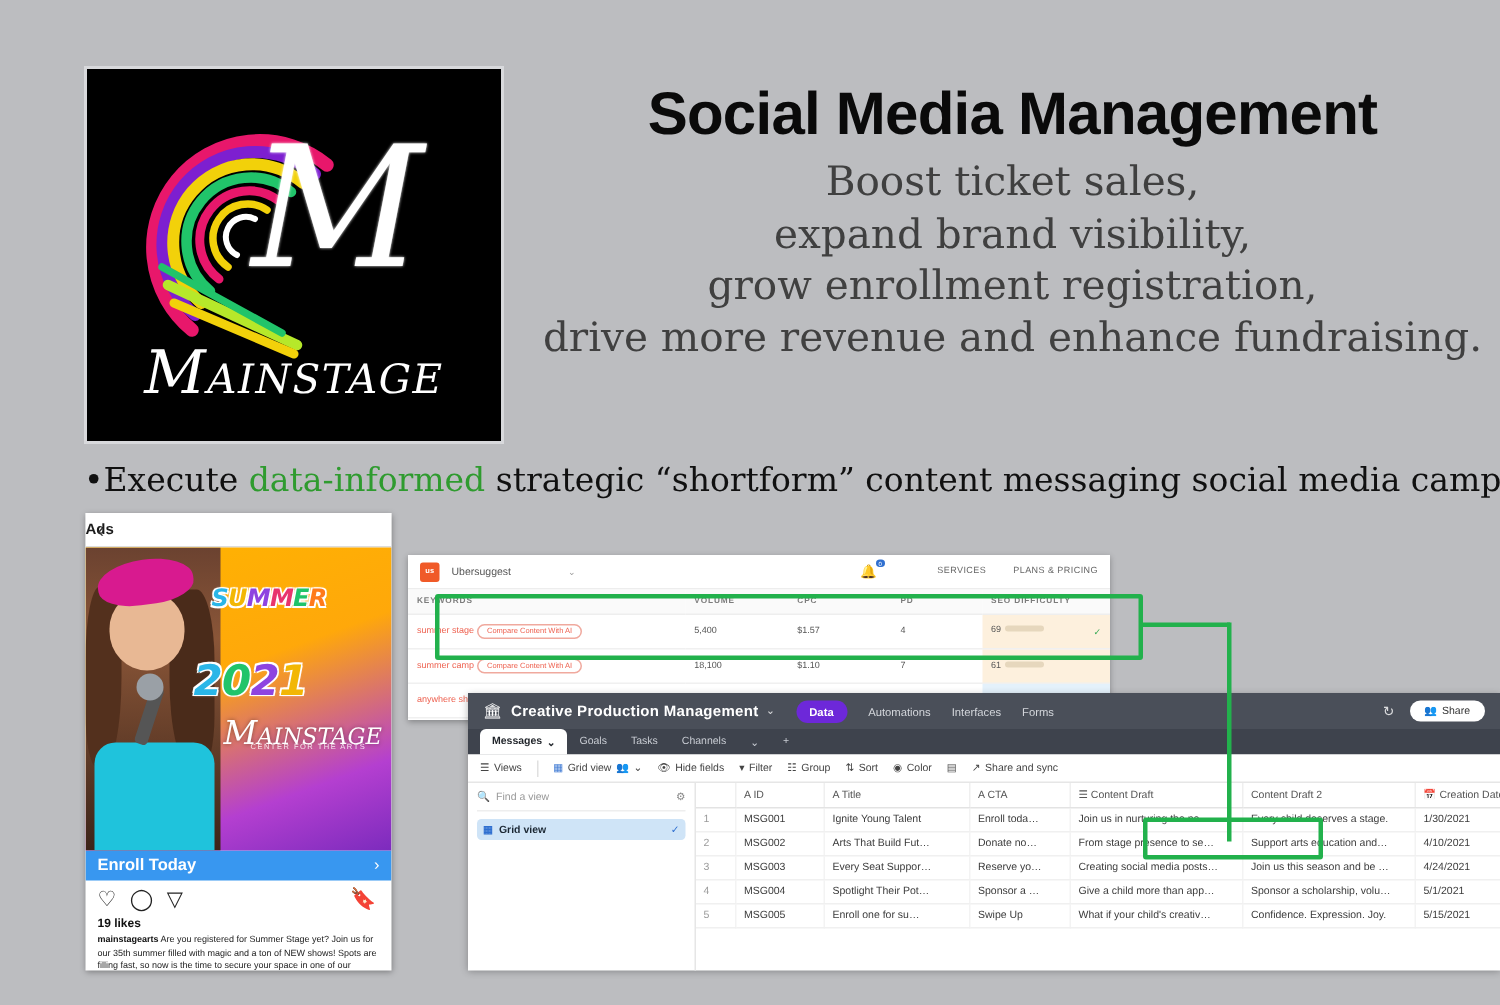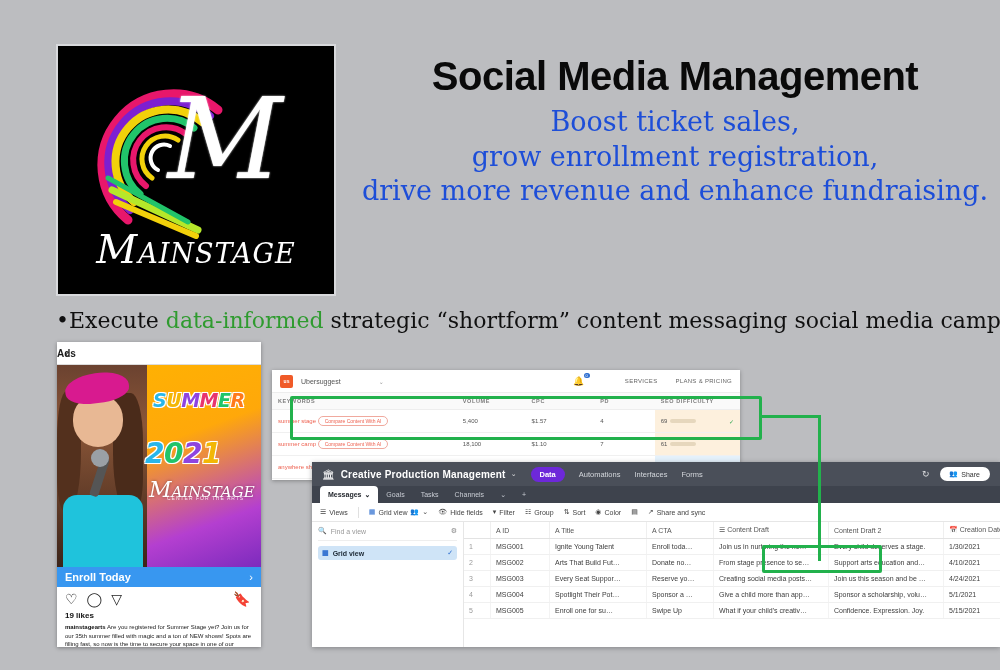--- a/index.html
+++ b/index.html
@@ -30,21 +30,21 @@
   #header-text{position:absolute;left:360px;top:52px;width:630px;text-align:center;}
   #byline{
     font-family:"DejaVu Serif",serif;font-weight:bold;font-size:25px;
     color:#111;margin:0 0 2px 0;letter-spacing:.2px;
   }
   #title{
     font-family:"Liberation Sans",sans-serif;font-weight:bold;font-size:40px;
     color:#0a0a0a;margin:2px 0 6px 0;letter-spacing:-.5px;
   }
   .sub-line{
-    font-family:"DejaVu Serif",serif;font-size:27px;color:#1d4ed8;
+    font-family:"DejaVu Serif",serif;font-size:27px;color:#404040;
     line-height:1.28;white-space:nowrap;
   }
   #bullet{
     position:absolute;left:56px;top:308px;width:930px;
     font-family:"DejaVu Serif",serif;font-size:22px;color:#101010;
     white-space:nowrap;
   }
   #bullet .hl{color:#2f9b2f;}
   
   #ig-panel{
@@ -76,23 +76,23 @@
     background:#1fc3dc;border-radius:14px 14px 0 0;}
   #ig-media .mic{position:absolute;left:38px;top:92px;width:9px;height:40px;
     background:#555;border-radius:3px;transform:rotate(18deg);}
   #ig-media .mic-head{position:absolute;left:34px;top:84px;width:18px;height:18px;
     background:#9aa0a6;border-radius:50%;}
   .poster-word{
     position:absolute;font-family:"DejaVu Sans",sans-serif;font-weight:bold;
     font-style:italic;letter-spacing:-.5px;
     text-shadow:0 0 2px #fff,1px 1px 0 #fff,-1px 1px 0 #fff,1px -1px 0 #fff,-1px -1px 0 #fff;
   }
-  #pw-summer{left:96px;top:24px;font-size:19px;text-align:center;}
+  #pw-summer{left:84px;top:24px;font-size:16px;text-align:center;}
   #pw-stage{left:78px;top:44px;font-size:26px;}
-  #pw-year{left:88px;top:72px;font-size:28px;}
+  #pw-year{left:72px;top:72px;font-size:28px;}
   .l1{color:#2ab6e8;}.l2{color:#f2b705;}.l3{color:#8e44e0;}
   .l4{color:#e8356d;}.l5{color:#21c46a;}.l6{color:#ff7a1a;}
   #poster-brand{
     position:absolute;left:92px;top:112px;color:#fff;
     font-family:"DejaVu Serif",serif;font-style:italic;font-size:15px;
     text-shadow:0 0 3px rgba(0,0,0,.4);
   }
   #poster-brand .cap{font-size:22px;}
   #poster-tag{
     position:absolute;left:110px;top:130px;color:rgba(255,255,255,.85);
@@ -220,20 +220,21 @@
       <path d="M40 108 L120 152" stroke="#21c46a" stroke-width="5"></path>
     </g>
   </svg>
   <div class="mono">M</div>
   <div class="wordmark"><span class="cap">M</span><span>AINSTAGE</span></div>
 </div>
 
 <div id="header-text">
   <div id="title">Social Media Management</div>
   <div class="sub-line">Boost ticket sales,</div>
+  <div class="sub-line">expand brand visibility,</div>
   <div class="sub-line">grow enrollment registration,</div>
   <div class="sub-line">drive more revenue and enhance fundraising.</div>
 </div>
 
 <div id="bullet"><span>•</span><span>Execute </span><span class="hl">data-informed</span><span> strategic “shortform” content messaging social media campaigns.</span></div>
 
 <div id="ig-panel">
   <div id="ig-topbar">
     <span id="ig-back">‹</span>
     <span id="ig-ads-title">Ads</span>

